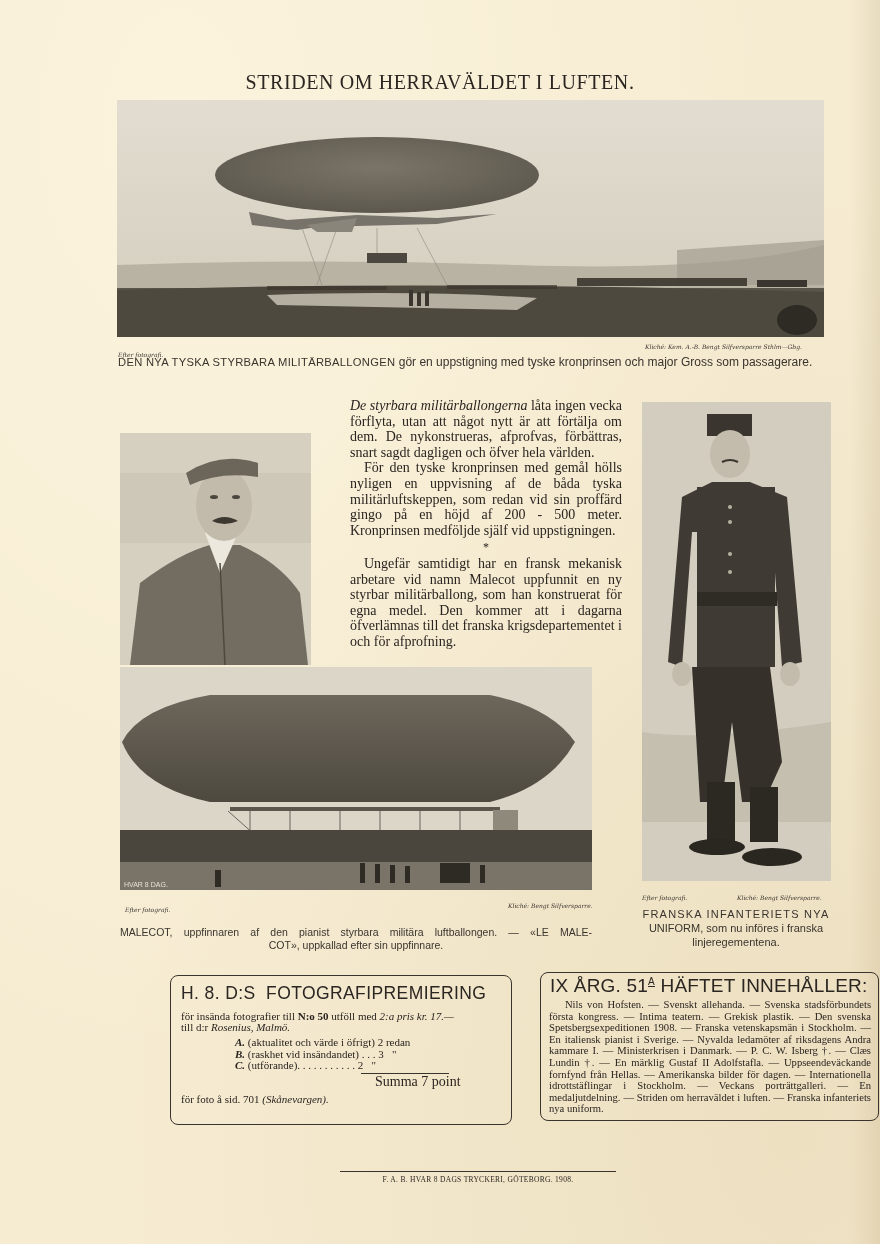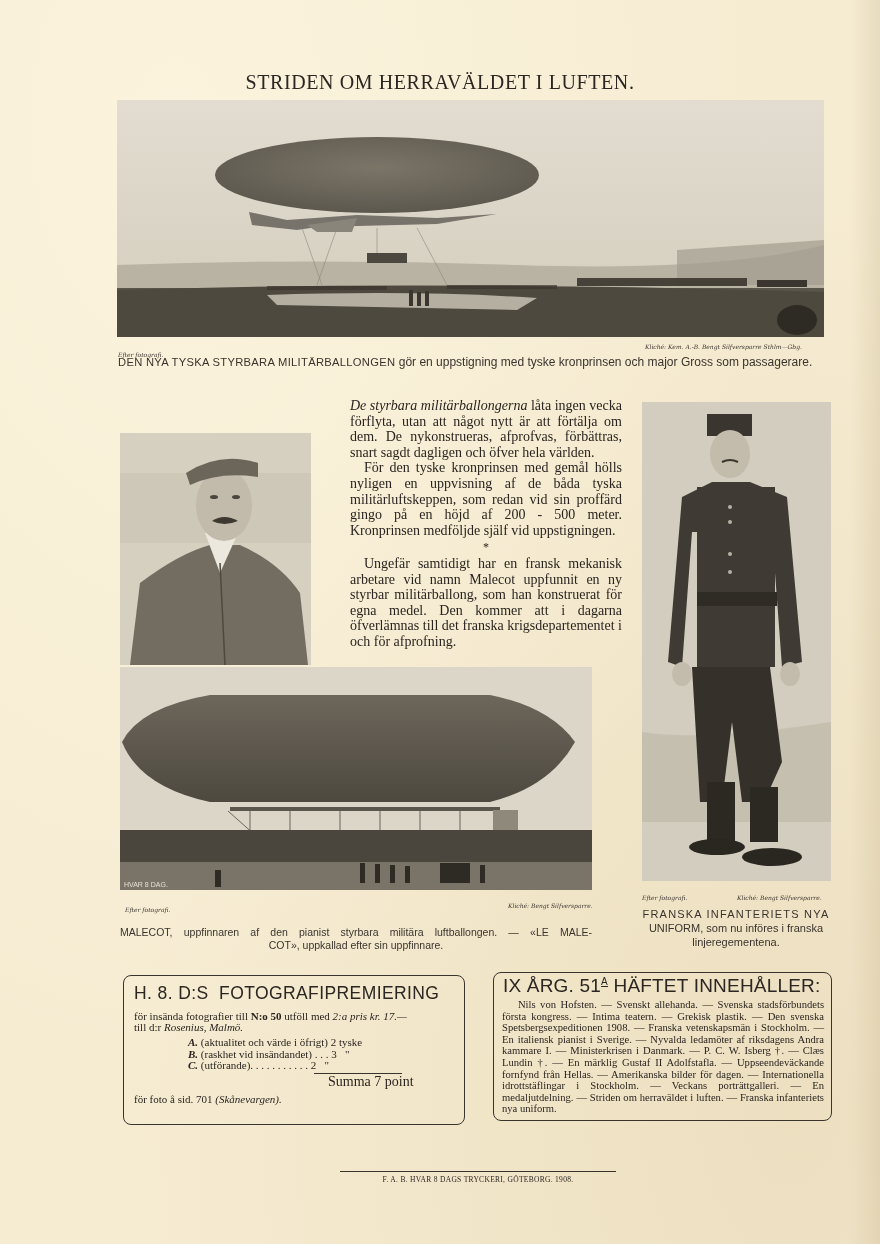--- a/index.html
+++ b/index.html
@@ -28,21 +28,21 @@
   .caption .caps { letter-spacing: 0.3px; }
   .caption .ser { font-family:Liberation Sans, sans-serif; }
 
   .body-text { position:absolute; left:350px; top:398px; width:272px;
     font-family:"Liberation Serif", serif; font-size:14px; line-height:15.6px; color:#2a2420;
     text-align: justify; }
   .body-text p { margin:0; text-indent:0; }
   .body-text .lead { font-style:italic; }
   .body-text .star { text-align:center; font-size:12px; margin:2px 0 0 0; }
 
-  .box { position:absolute; border:1.5px solid #3a342e; border-radius:8px; }
+  .box { position:absolute; border:1.5px solid #3a342e; border-radius:8px;margin-left:47px; }
   .box-title { font-family:"Liberation Sans", sans-serif; color:#2b2622; }
 
   .footer-rule { left:340px; top:1147px; width:276px; height:0; border-top:1.5px solid #3a342e; }
   .footer { left:340px; top:1151px; width:276px; text-align:center;
     font-family:"Liberation Serif", serif; font-size:7.5px; letter-spacing:0.3px; color:#2b2622; }
 </style>
 </head>
 <body>
 
 <div class="page-edge"></div>
@@ -193,21 +193,21 @@
   <div class="ser">linjeregementena.</div>
 </div>
 
 <div class="box" style="left:123px;top:975px;width:340px;height:148px;">
   <div class="box-title" style="position:absolute;left:10px;top:7px;font-size:17.5px;letter-spacing:0.4px;white-space:pre;">H. 8. D:S  FOTOGRAFIPREMIERING</div>
   <div style="position:absolute;left:10px;top:35px;width:322px;font-family:'Liberation Serif',serif;font-size:11px;line-height:11px;">
     <div><span>för insända fotografier till </span><b>N:o 50</b><span> utföll med </span><i>2:a pris kr. 17.—</i></div>
     <div><span>till d:r </span><i>Rosenius, Malmö.</i></div>
   </div>
   <div style="position:absolute;left:64px;top:61px;width:220px;font-family:'Liberation Serif',serif;font-size:11px;line-height:11.5px;">
-    <div><b><i>A.</i></b> <span>(aktualitet och värde i öfrigt)</span><span></span> <span>2</span> <span>tyske</span></div>
+    <div><b><i>A.</i></b> <span>(aktualitet och värde i öfrigt)</span><span></span> <span>2</span> <span>redan</span></div>
     <div><b><i>B.</i></b> <span>(raskhet vid insändandet)</span><span> . . .</span> <span>3</span> &nbsp; <span>"</span></div>
     <div><b><i>C.</i></b> <span>(utförande)</span><span>. . . . . . . . . . .</span> <span>2</span> &nbsp; <span>"</span></div>
   </div>
   <div style="position:absolute;left:190px;top:97px;width:88px;border-top:1px solid #3a342e;"></div>
   <div style="position:absolute;left:204px;top:98px;font-family:'Liberation Serif',serif;font-size:14px;">Summa 7 point</div>
   <div style="position:absolute;left:10px;top:117px;font-family:'Liberation Serif',serif;font-size:11px;"><span>för foto å sid. 701 </span><i>(Skånevargen).</i></div>
 </div>
 
 <div class="box" style="left:493px;top:972px;width:337px;height:147px;">
   <div class="box-title" style="position:absolute;left:9px;top:2px;font-size:19px;letter-spacing:0.2px;white-space:nowrap;"><span>IX ÅRG. 51</span><sup style="font-size:10px;text-decoration:underline;">A</sup><span> HÄFTET INNEHÅLLER:</span></div>

